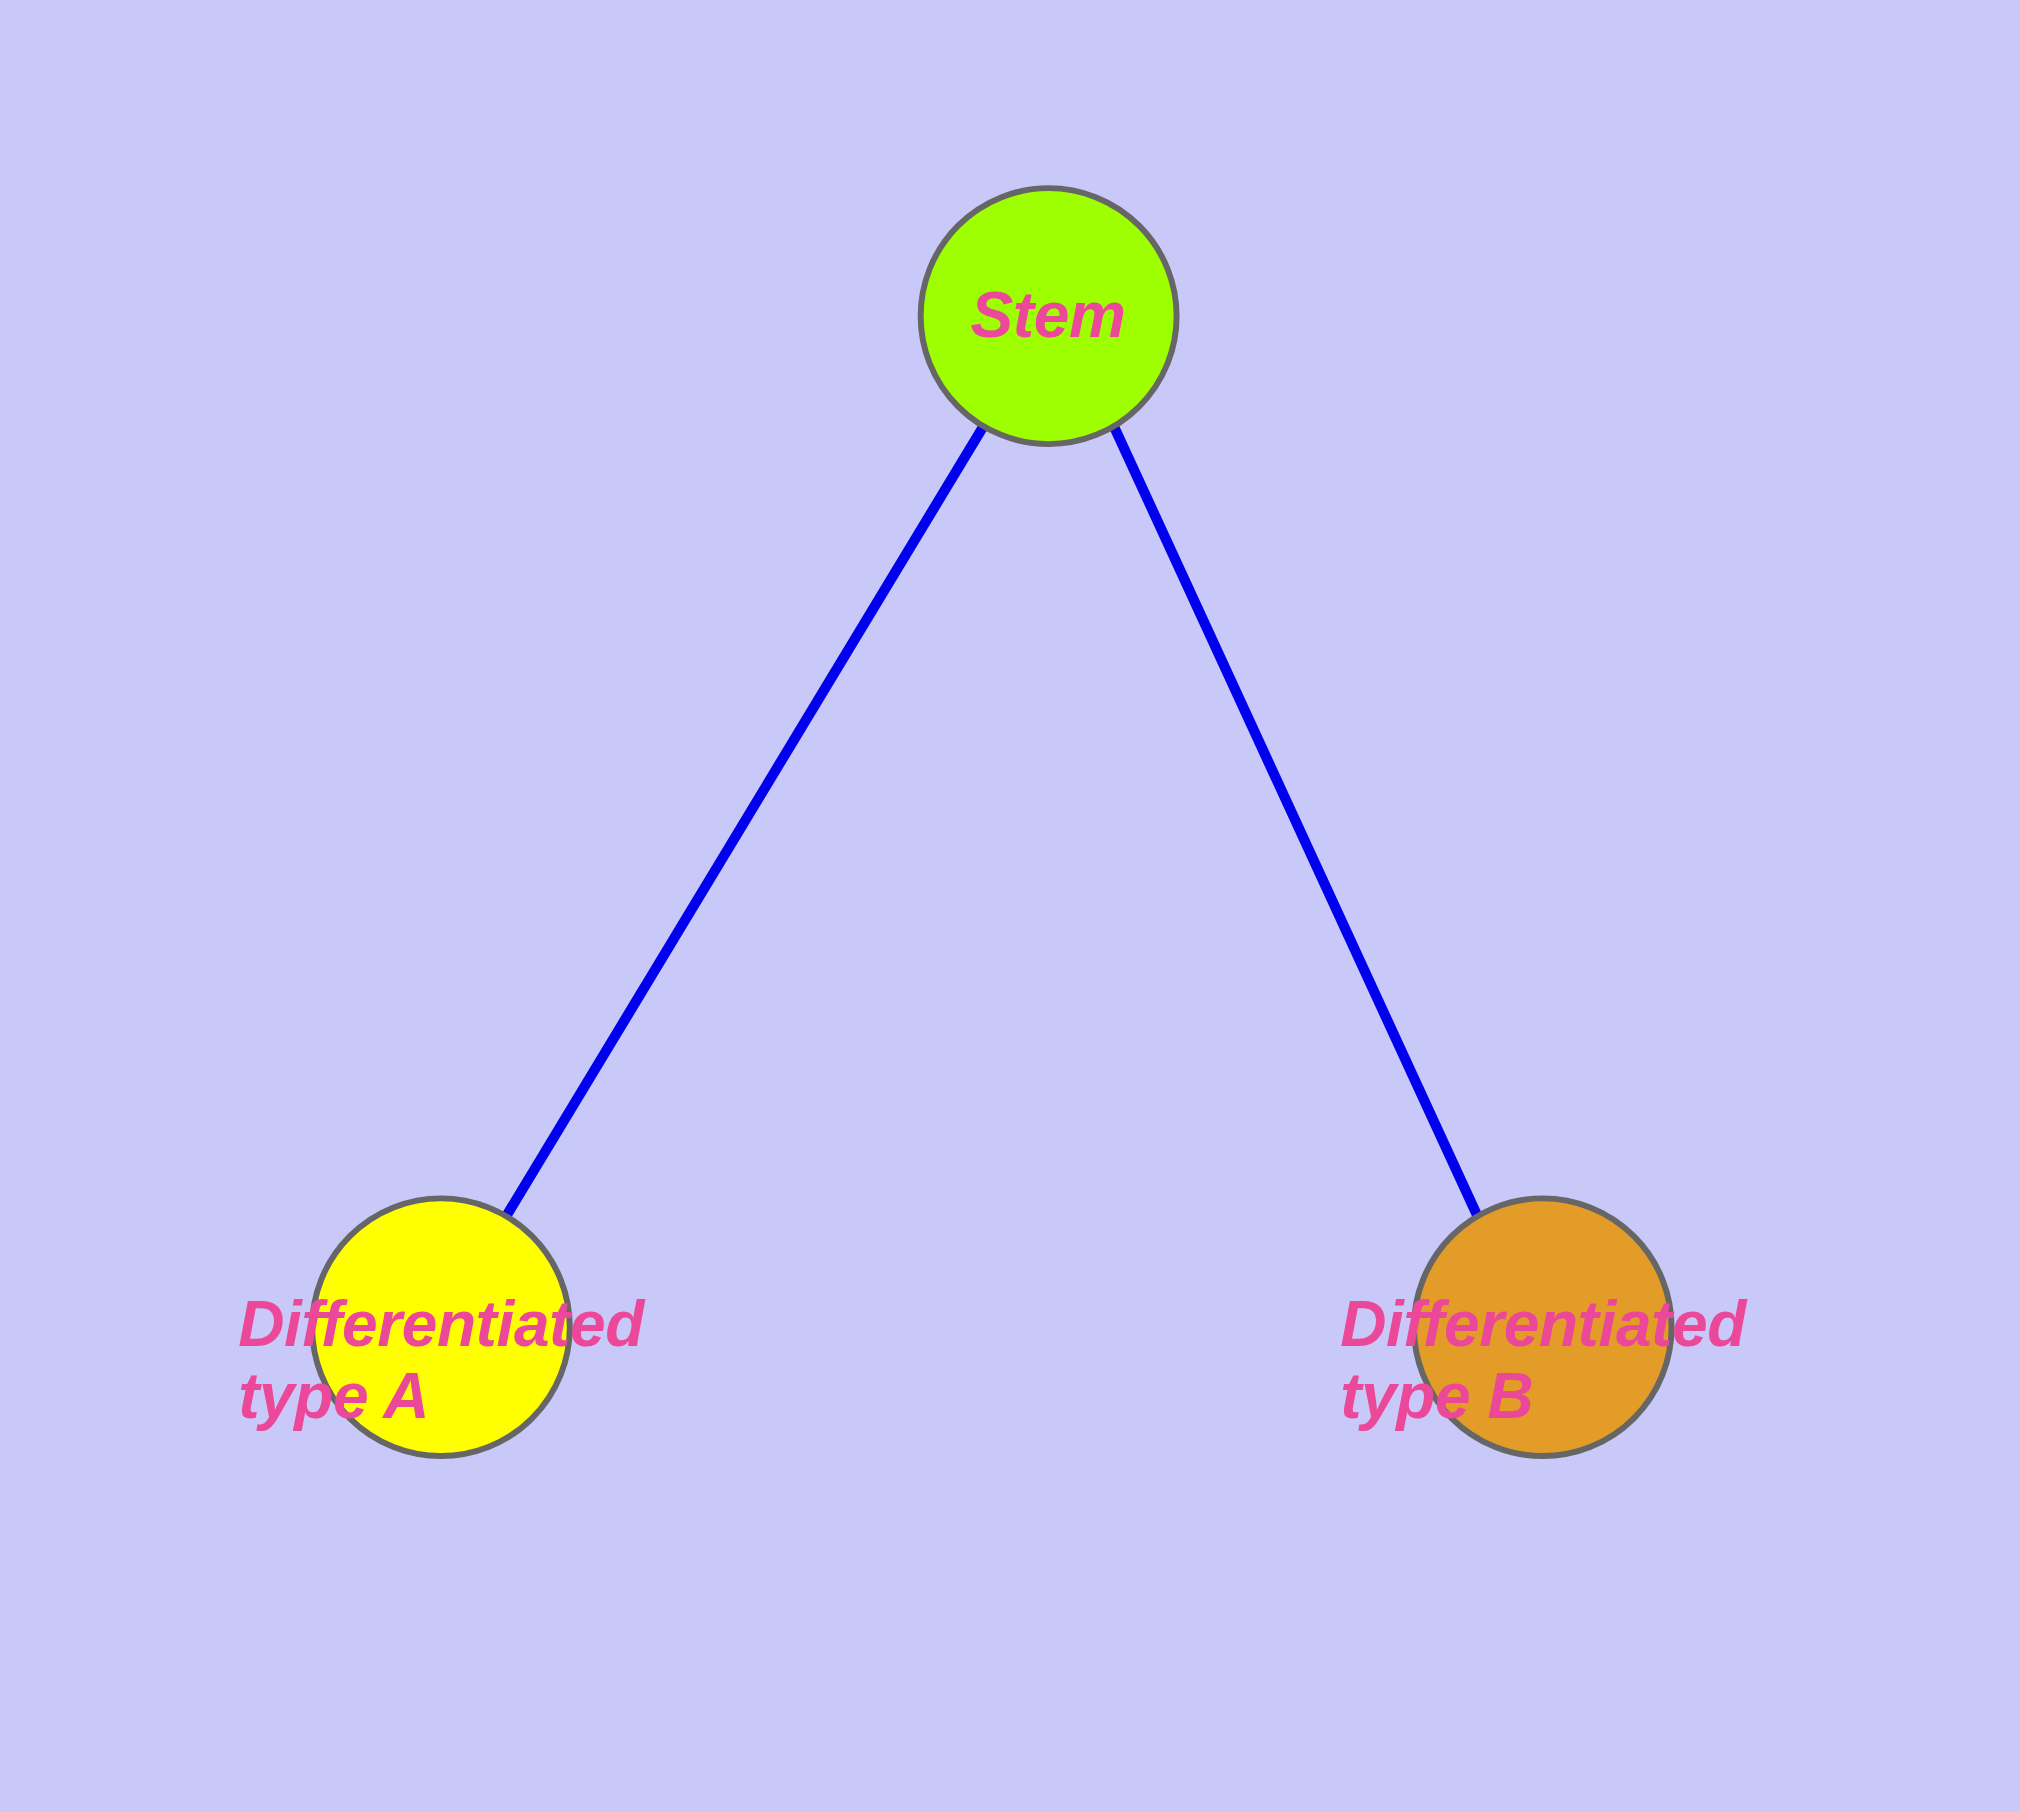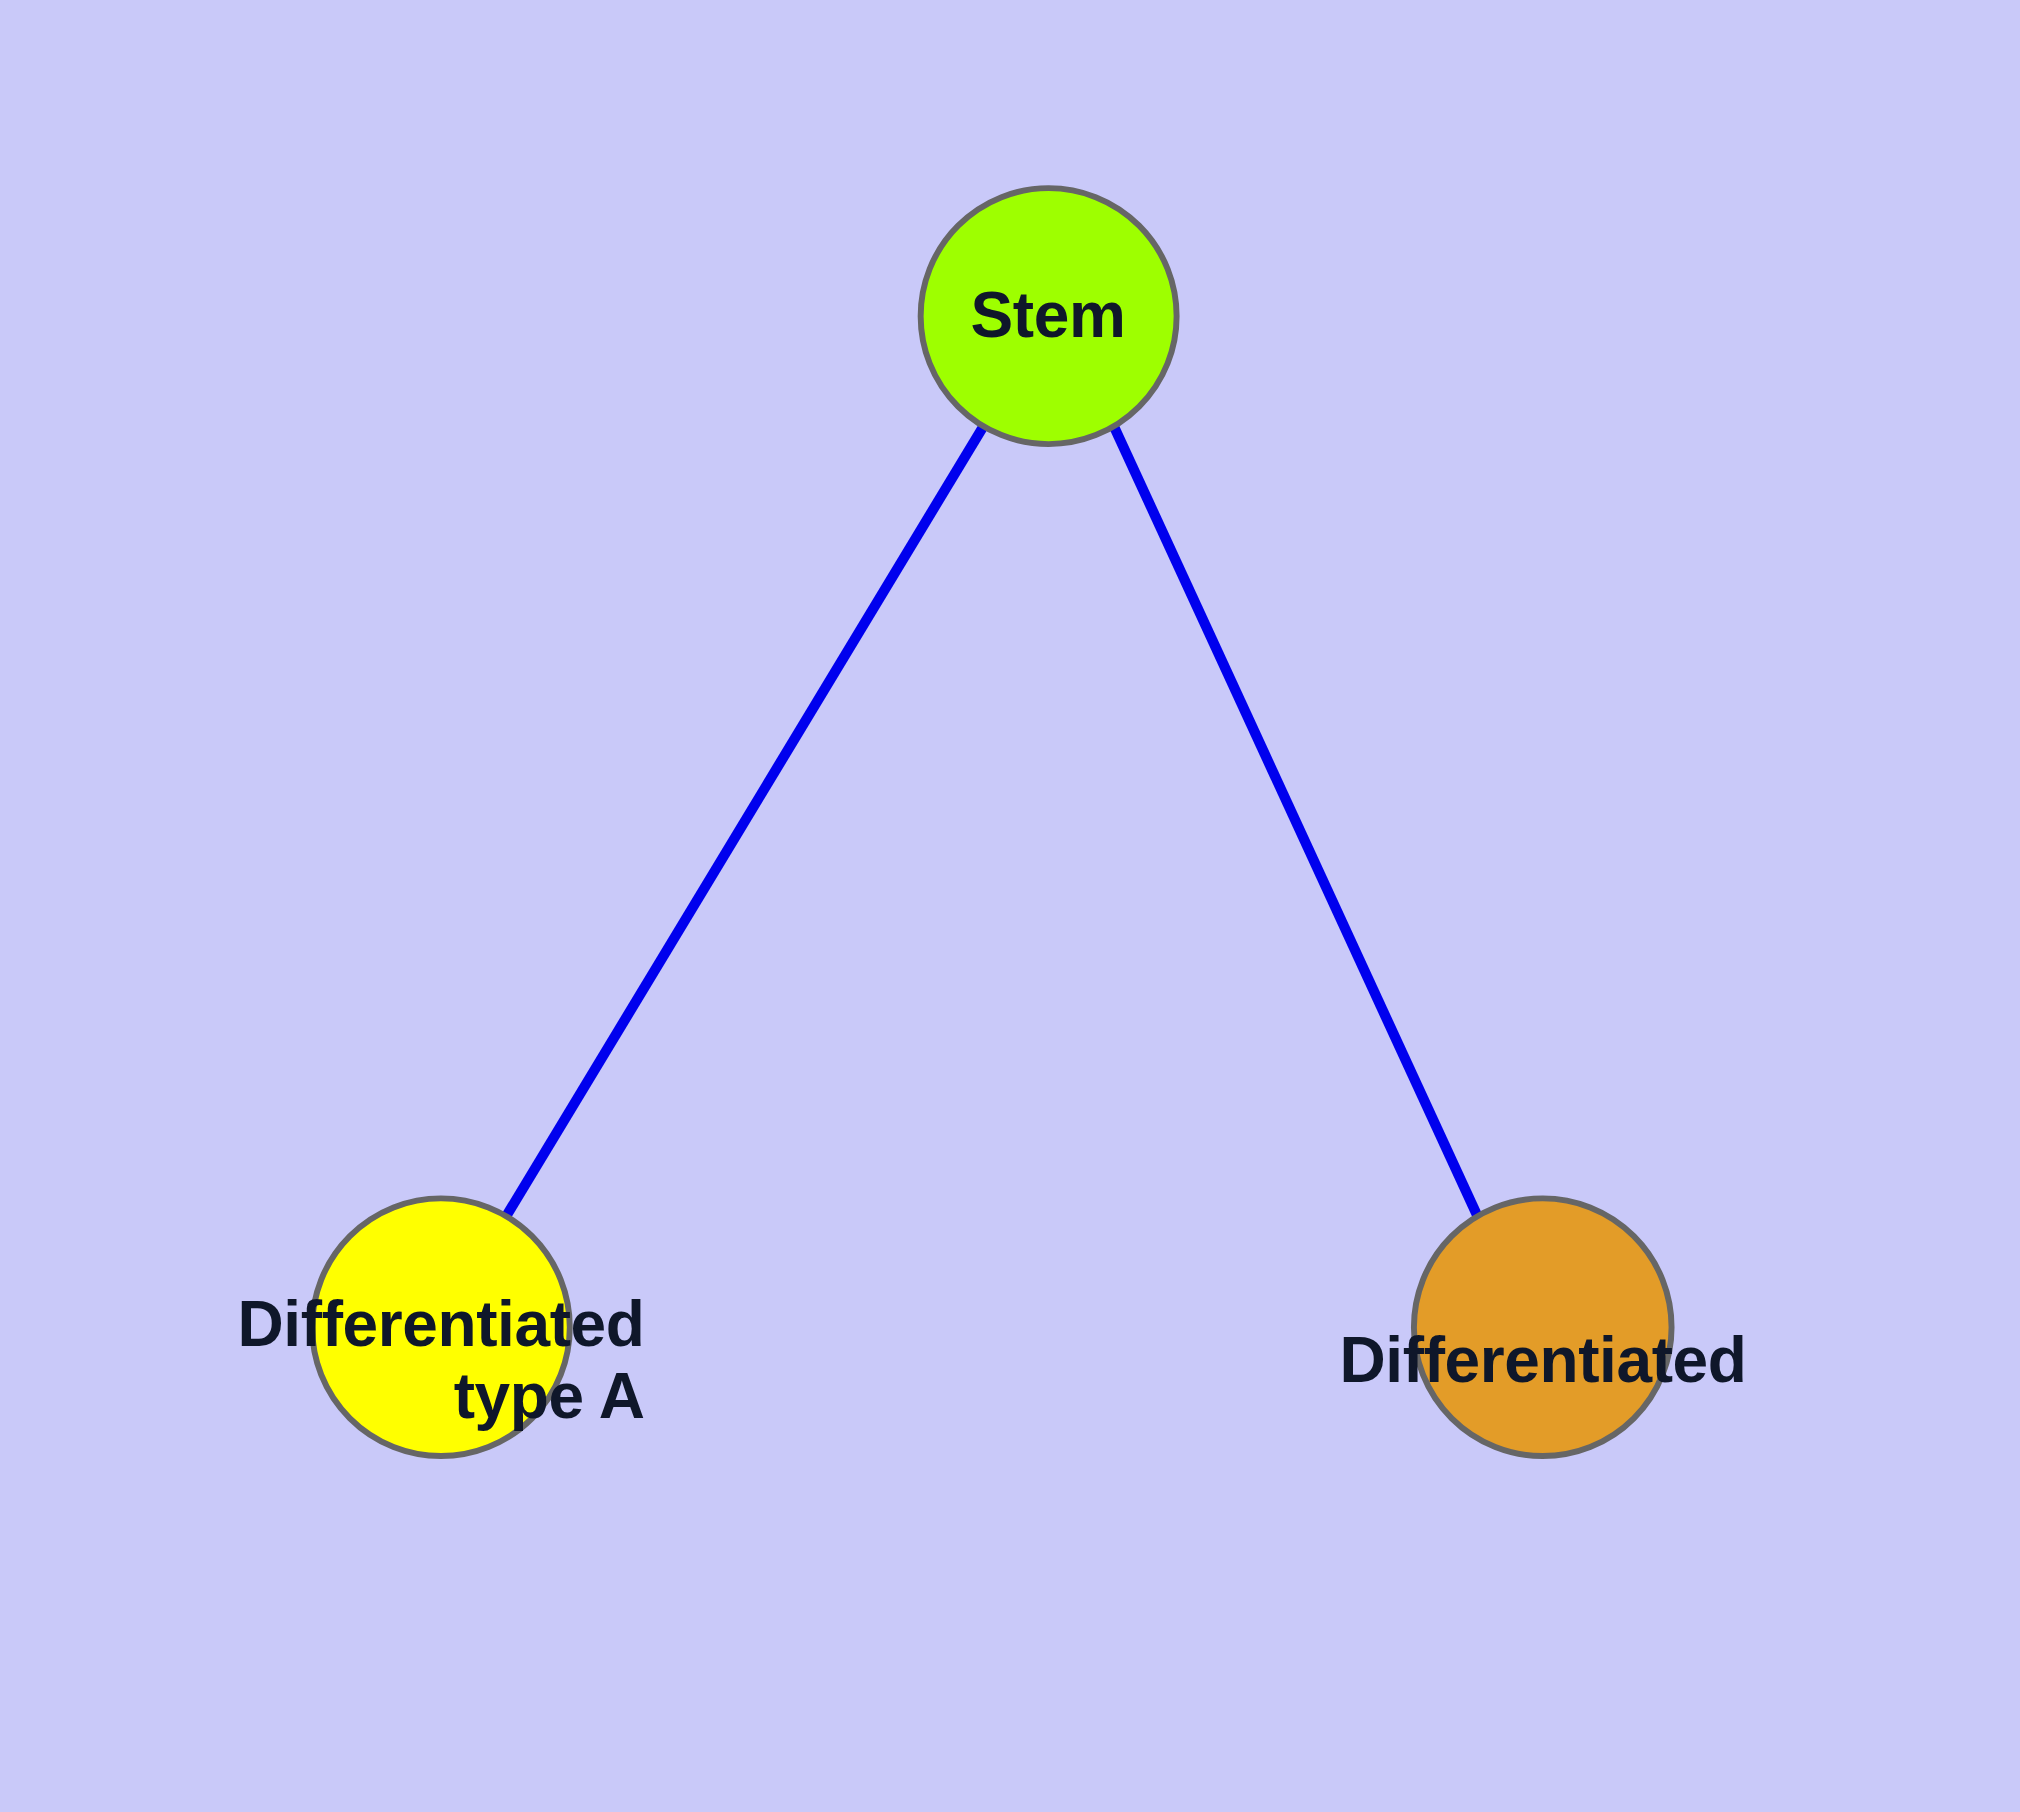--- a/index.html
+++ b/index.html
@@ -23,27 +23,28 @@
   #graph-svg {
     position: absolute;
     inset: 0;
     width: 2021px;
     height: 1812px;
     display: block;
   }
   .node-label {
     position: absolute;
     transform: translate(-50%, -50%);
-    text-align: right;
-    color: #0f172a;
+    text-align: left;
+    color: #ec4899;
     font-weight: bold;
     line-height: 1.12;
     white-space: pre;
     pointer-events: none;
     letter-spacing: -0.4px;
+    font-style: italic;
   }
   .node-label.single {
     font-size: 64px;
   }
   .node-label.multi {
     font-size: 64px;
     margin-top: 34px;
   }
   .label-line {
     display: block;
@@ -64,17 +65,17 @@
     <g id="nodes-layer">
         <circle cx="1237" cy="373" r="151" fill="#9eff00" stroke="#666666" stroke-width="7"></circle>
         <circle cx="520" cy="1566" r="152" fill="#ffff00" stroke="#666666" stroke-width="7"></circle>
         <circle cx="1820" cy="1566" r="152" fill="#e39c28" stroke="#666666" stroke-width="7"></circle>
       </g>
   </svg>
 
   <div id="labels-layer">
       <div class="node-label single" style="left: 1048px; top: 316px;"><span class="label-line">Stem</span></div>
       <div class="node-label multi" style="left: 441px; top: 1327px;"><span class="label-line">Differentiated</span><span class="label-line">type A</span></div>
-      <div class="node-label multi" style="left: 1543px; top: 1327px;"><span class="label-line">Differentiated</span></div>
+      <div class="node-label multi" style="left: 1543px; top: 1327px;"><span class="label-line">Differentiated</span><span class="label-line">type B</span></div>
     </div>
 
 </div>
 
 
 </body></html>

